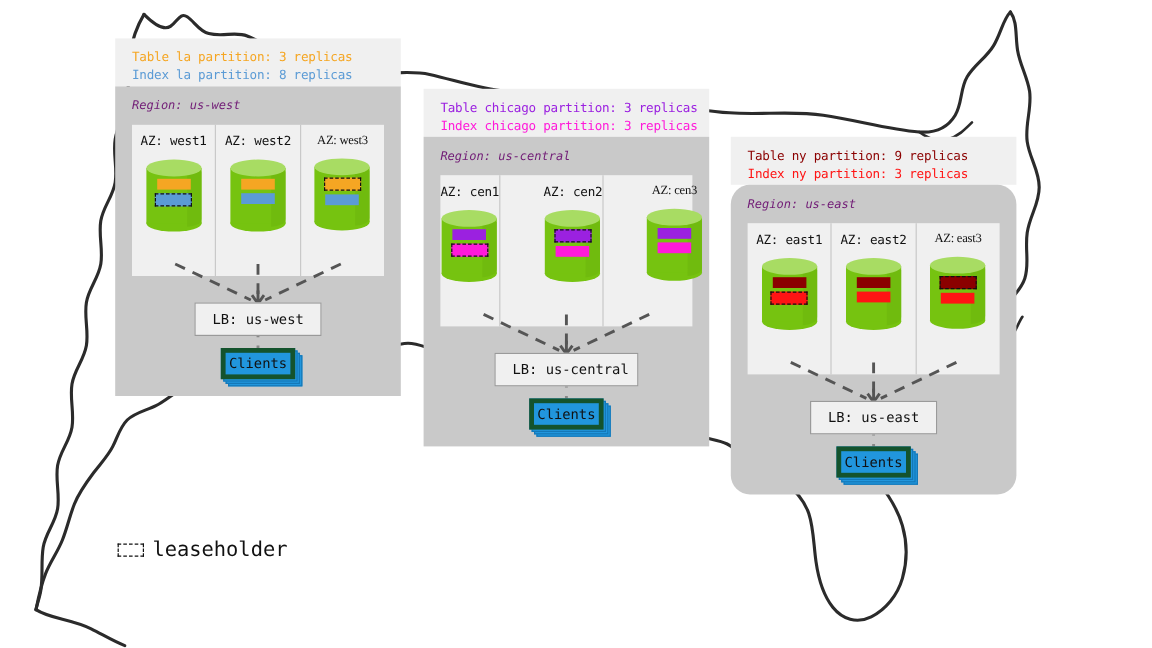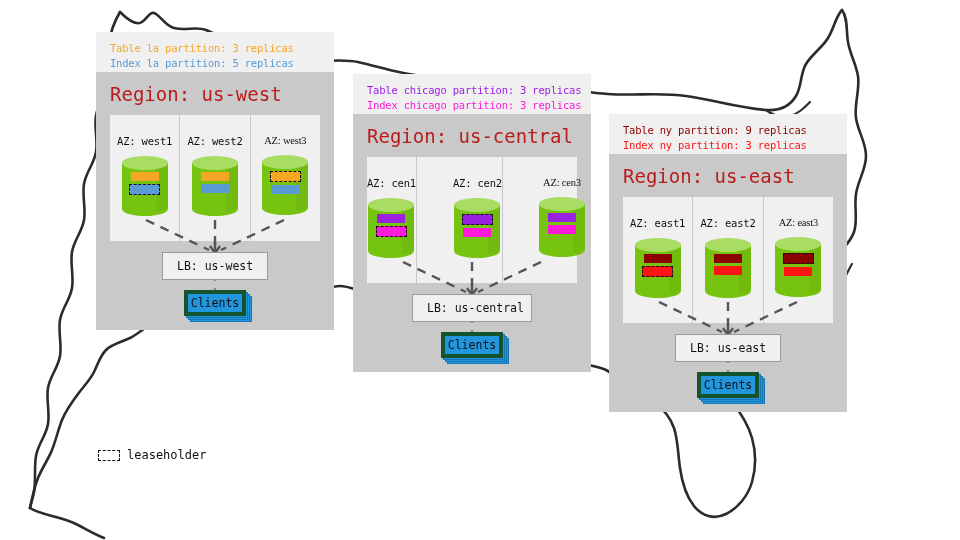--- a/index.html
+++ b/index.html
@@ -48,25 +48,26 @@
   }
 
   .region-box {
     background: #c9c9c9;
     box-sizing: border-box;
     padding: 0;
     position: relative;
   }
 
   .region-title {
-    font-size: 19px;
-    color: #b91c1c;
+    font-size: 10px;
+    color: #701a75;
     padding: 11px 0 10px 14px;
     letter-spacing: 0px;
     white-space: nowrap;
+    font-style: italic;
   }
 
   .az-panel {
     background: #f0f0f0;
     margin: 0 14px;
     display: flex;
     box-sizing: border-box;
     position: relative;
   }
 
@@ -82,21 +83,20 @@
     position: relative;
   }
   .az-cell:last-child { border-right: none; font-family: Liberation Serif, serif; }
 
   .az-label {
     font-size: 10.5px;
     color: #111;
     white-space: nowrap;
     margin-bottom: 9px;
     letter-spacing: -0.2px;
-    margin-top: 12px;
   }
 
   
   .cylinder {
     position: relative;
     width: 46px;
     height: 60px;
   }
   .cyl-body {
     position: absolute;
@@ -212,21 +212,21 @@
     gap: 7px;
     z-index: 5;
   }
   #legend .legend-swatch {
     width: 22px;
     height: 11px;
     border: 1.6px dashed #111;
     box-sizing: border-box;
   }
   #legend .legend-text {
-    font-size: 12px;
+    font-size: 17px;
     color: #111;
     font-family: "DejaVu Sans Mono", "Liberation Mono", monospace;
   }
 </style>
 </head>
 <body>
 
 <div id="canvas">
 
   <svg id="us-map" viewBox="0 0 960 540" xmlns="http://www.w3.org/2000/svg">
@@ -275,21 +275,21 @@
              C58 368 50 376 48 388 C46 400 50 412 48 424
              C46 436 38 444 36 456 C34 468 36 480 34 492
              C33 498 31 503 30 508" fill="none" stroke="#2b2b2b" stroke-width="2.6" stroke-linecap="round" stroke-linejoin="round"></path>
     <path d="M766 110 C774 116 782 118 790 116 C798 114 804 108 810 102" fill="none" stroke="#2b2b2b" stroke-width="2.2" stroke-linecap="round"></path>
     <path d="M818 290 C826 292 834 290 840 284 C846 278 848 270 852 264" fill="none" stroke="#2b2b2b" stroke-width="2.2" stroke-linecap="round"></path>
   </svg>
 
   <div class="region-cluster" style="left:96px; top:32px; width:238px;">
     <div class="partition-header" style="height:40px;">
       <div class="partition-line" style="color:#f5a623;">Table la partition: 3 replicas</div>
-      <div class="partition-line" style="color:#5b9bd5;">Index la partition: 5 replicas</div>
+      <div class="partition-line" style="color:#5b9bd5;">Index la partition: 8 replicas</div>
     </div>
     <div class="region-box" style="height:258px;">
       <div class="region-title">Region: us-west</div>
       <div class="az-panel" style="height:126px;">
 
         <div class="az-cell">
           <div class="az-label">AZ: west1</div>
           <div class="cylinder">
             <div class="cyl-bottom"></div>
             <div class="cyl-body"></div>
@@ -423,21 +423,21 @@
         </div>
       </div>
     </div>
   </div>
 
   <div class="region-cluster" style="left:609px; top:114px; width:238px;">
     <div class="partition-header" style="height:40px;">
       <div class="partition-line" style="color:#8b0000;">Table ny partition: 9 replicas</div>
       <div class="partition-line" style="color:#ff1414;">Index ny partition: 3 replicas</div>
     </div>
-    <div class="region-box" style="height:258px;">
+    <div class="region-box" style="height:258px;border-radius:16px;">
       <div class="region-title">Region: us-east</div>
       <div class="az-panel" style="height:126px;">
 
         <div class="az-cell">
           <div class="az-label">AZ: east1</div>
           <div class="cylinder">
             <div class="cyl-bottom"></div>
             <div class="cyl-body"></div>
             <div class="cyl-shade"></div>
             <div class="cyl-top"></div>

